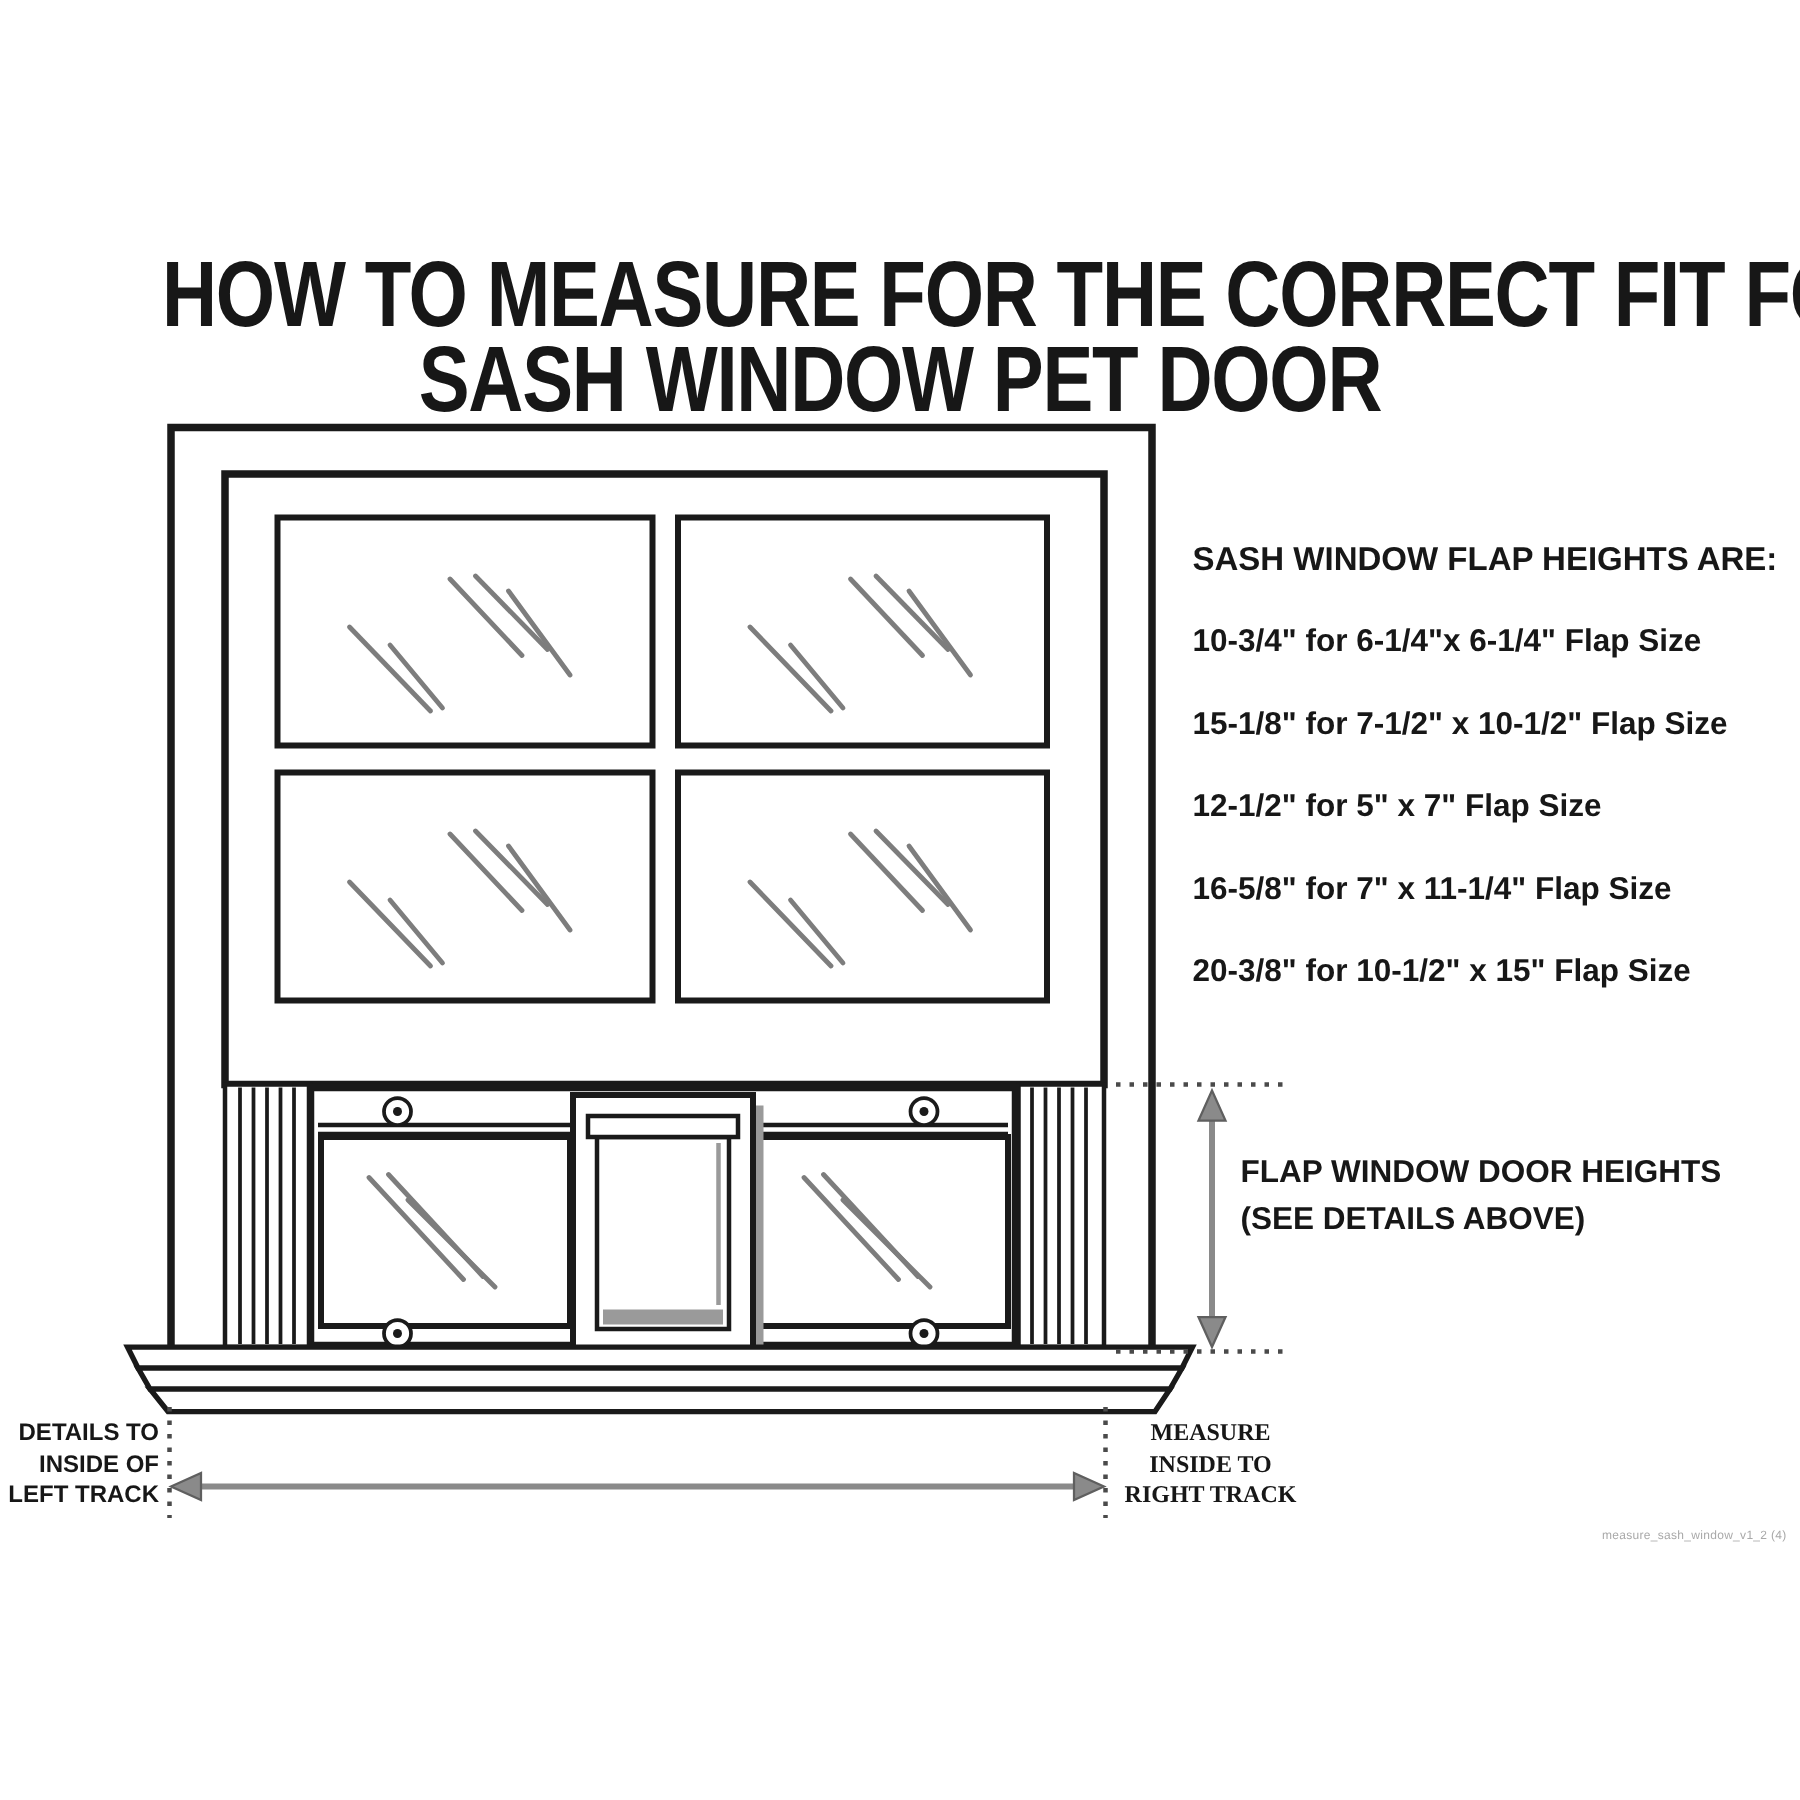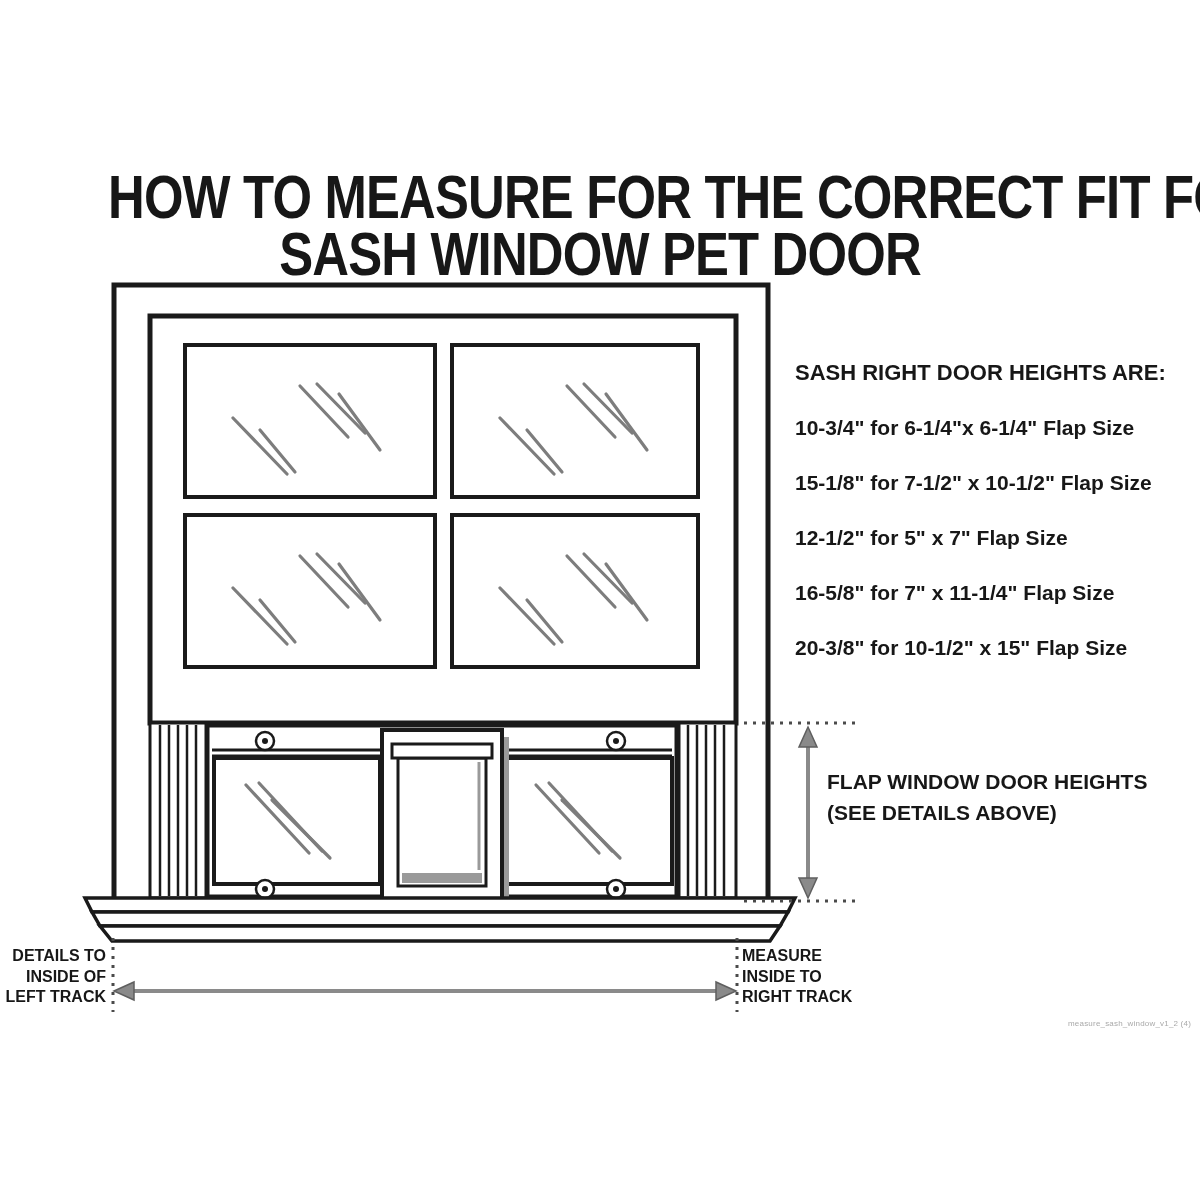--- a/index.html
+++ b/index.html
@@ -157,41 +157,41 @@
       <polygon points="808,898 799,878 817,878" fill="#8a8a8a" stroke="#5f5f5f" stroke-width="1.5"></polygon>
     </g>
   </svg>
 
   <div class="abs" style="left:0;top:168px;">
     <div class="title-line">HOW TO MEASURE FOR THE CORRECT FIT FOR A</div>
     <div class="title-line">SASH WINDOW PET DOOR</div>
   </div>
 
   <div>
-    <div class="abs list-heading" style="left:795px;top:360px;">SASH RIGHT DOOR HEIGHTS ARE:</div>
+    <div class="abs list-heading" style="left:795px;top:360px;">SASH WINDOW FLAP HEIGHTS ARE:</div>
     <div class="abs list-item" style="left:795px;top:416px;">10-3/4" for 6-1/4"x 6-1/4" Flap Size</div>
     <div class="abs list-item" style="left:795px;top:471px;">15-1/8" for 7-1/2" x 10-1/2" Flap Size</div>
     <div class="abs list-item" style="left:795px;top:526px;">12-1/2" for 5" x 7" Flap Size</div>
     <div class="abs list-item" style="left:795px;top:581px;">16-5/8" for 7" x 11-1/4" Flap Size</div>
     <div class="abs list-item" style="left:795px;top:636px;">20-3/8" for 10-1/2" x 15" Flap Size</div>
   </div>
 
   <div class="abs" style="left:827px;top:766px;">
     <div class="note-line">FLAP WINDOW DOOR HEIGHTS</div>
     <div class="note-line">(SEE DETAILS ABOVE)</div>
   </div>
 
   <div class="abs small-label" style="left:2px;top:946px;width:104px;text-align:right;">
     <div>DETAILS TO</div>
     <div>INSIDE OF</div>
     <div>LEFT TRACK</div>
   </div>
 
 
-  <div class="abs small-label" style="left:742px;top:946px;width:130px;text-align:left;">
+  <div class="abs small-label" style="left:742px;top:946px;width:130px;text-align:center;font-family:Liberation Serif, serif;">
     <div>MEASURE</div>
     <div>INSIDE TO</div>
     <div>RIGHT TRACK</div>
   </div>
 
   <div class="abs footnote" style="left:1068px;top:1019px;">measure_sash_window_v1_2 (4)</div>
 
 </div>
 
 </body></html>

